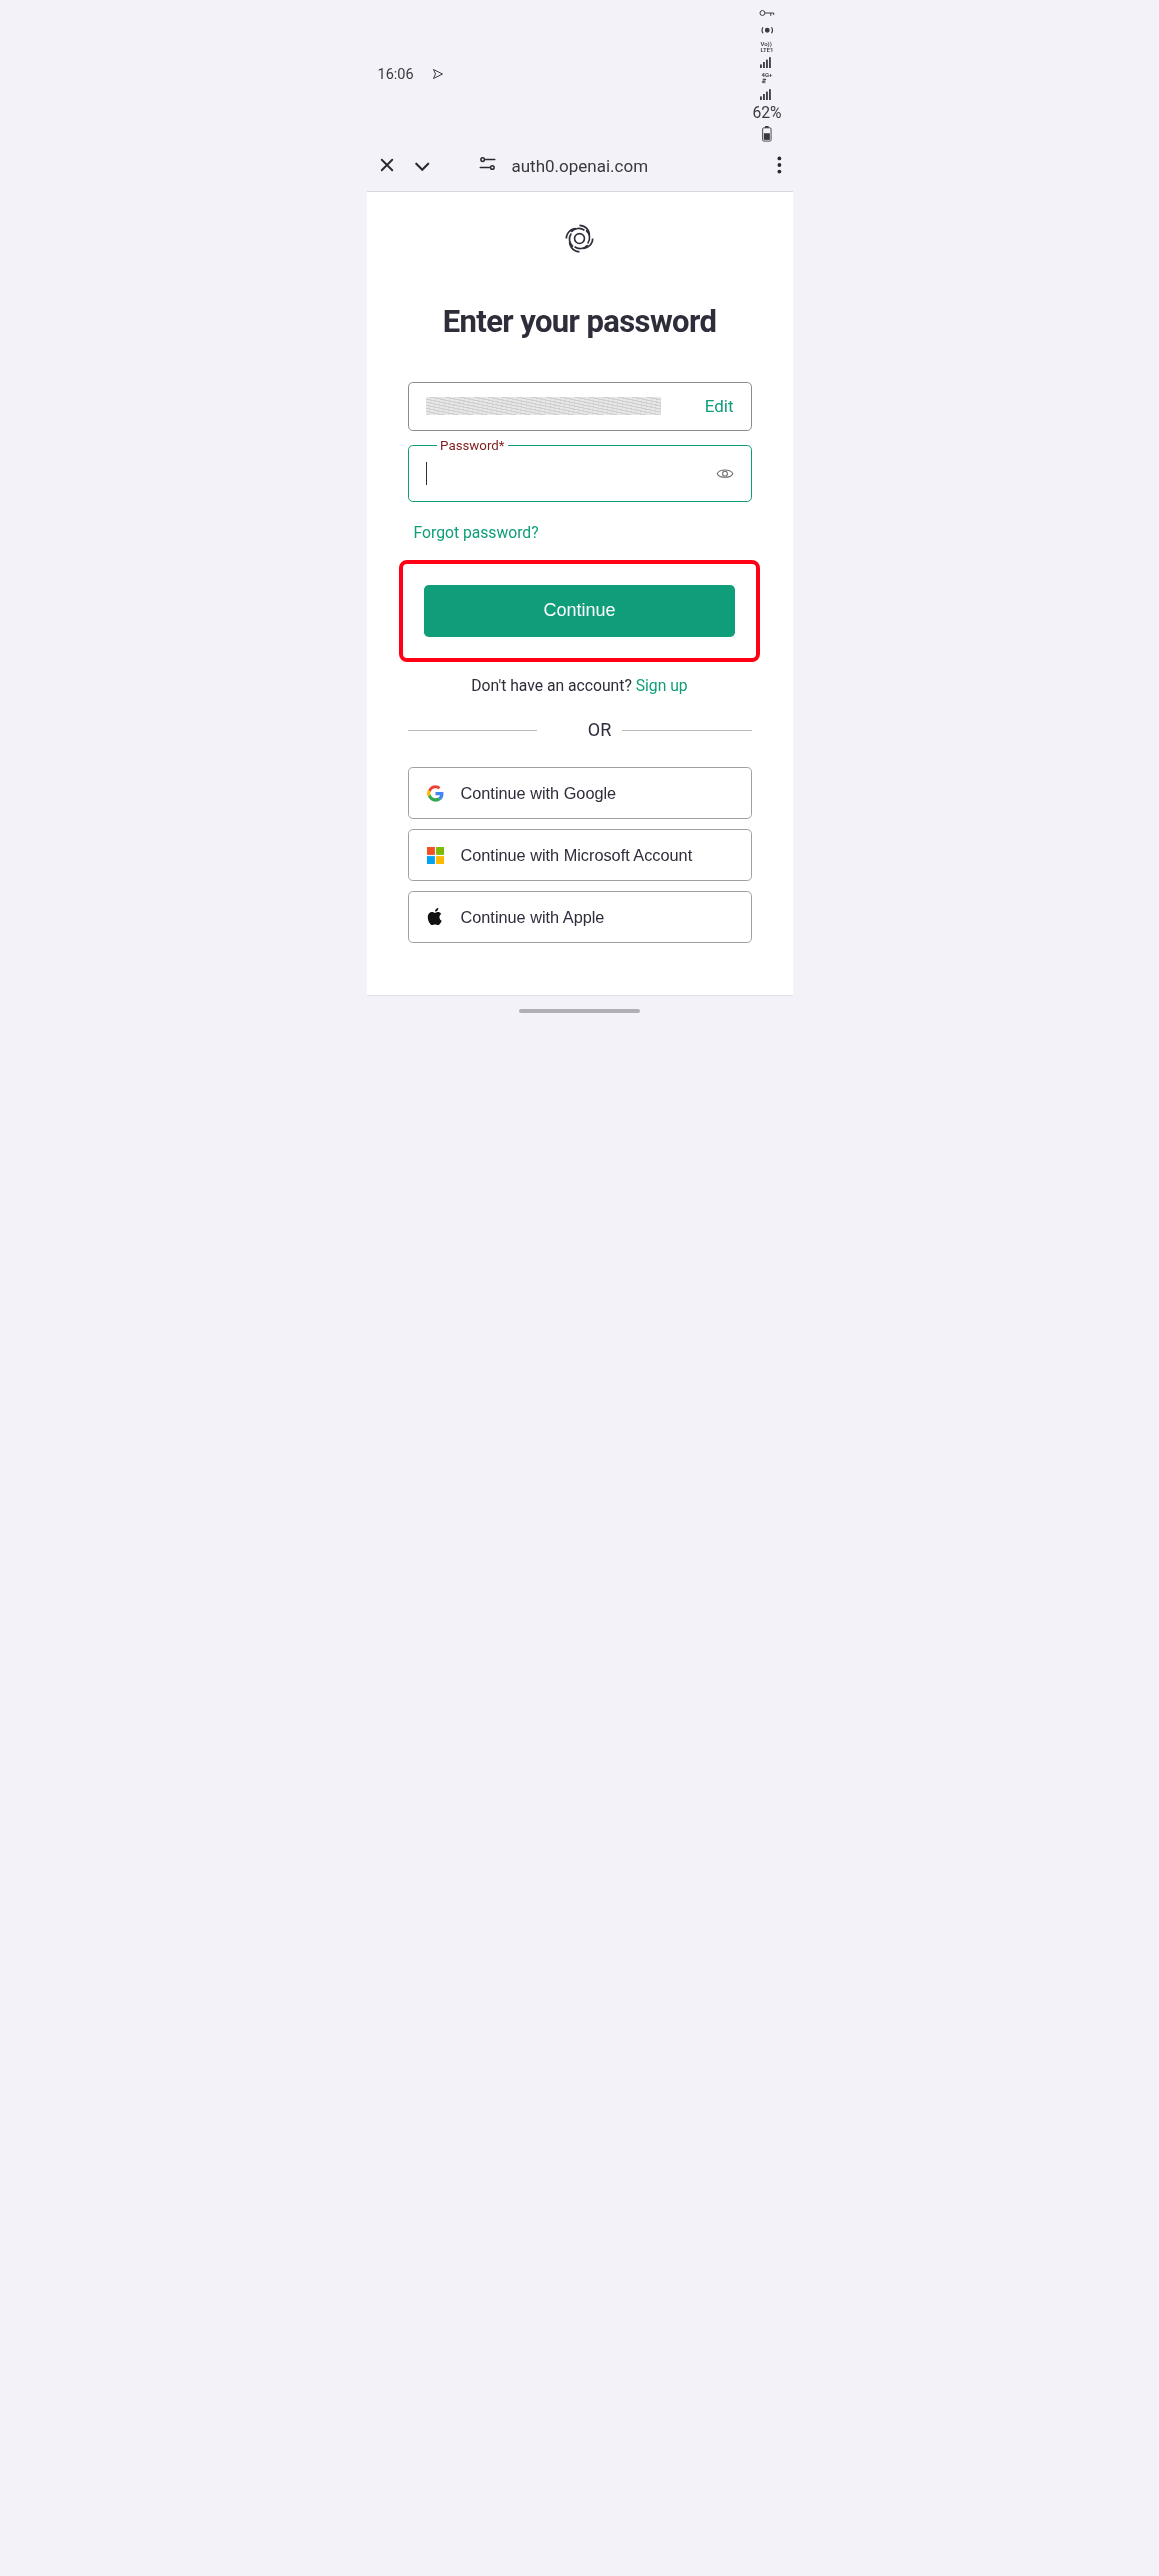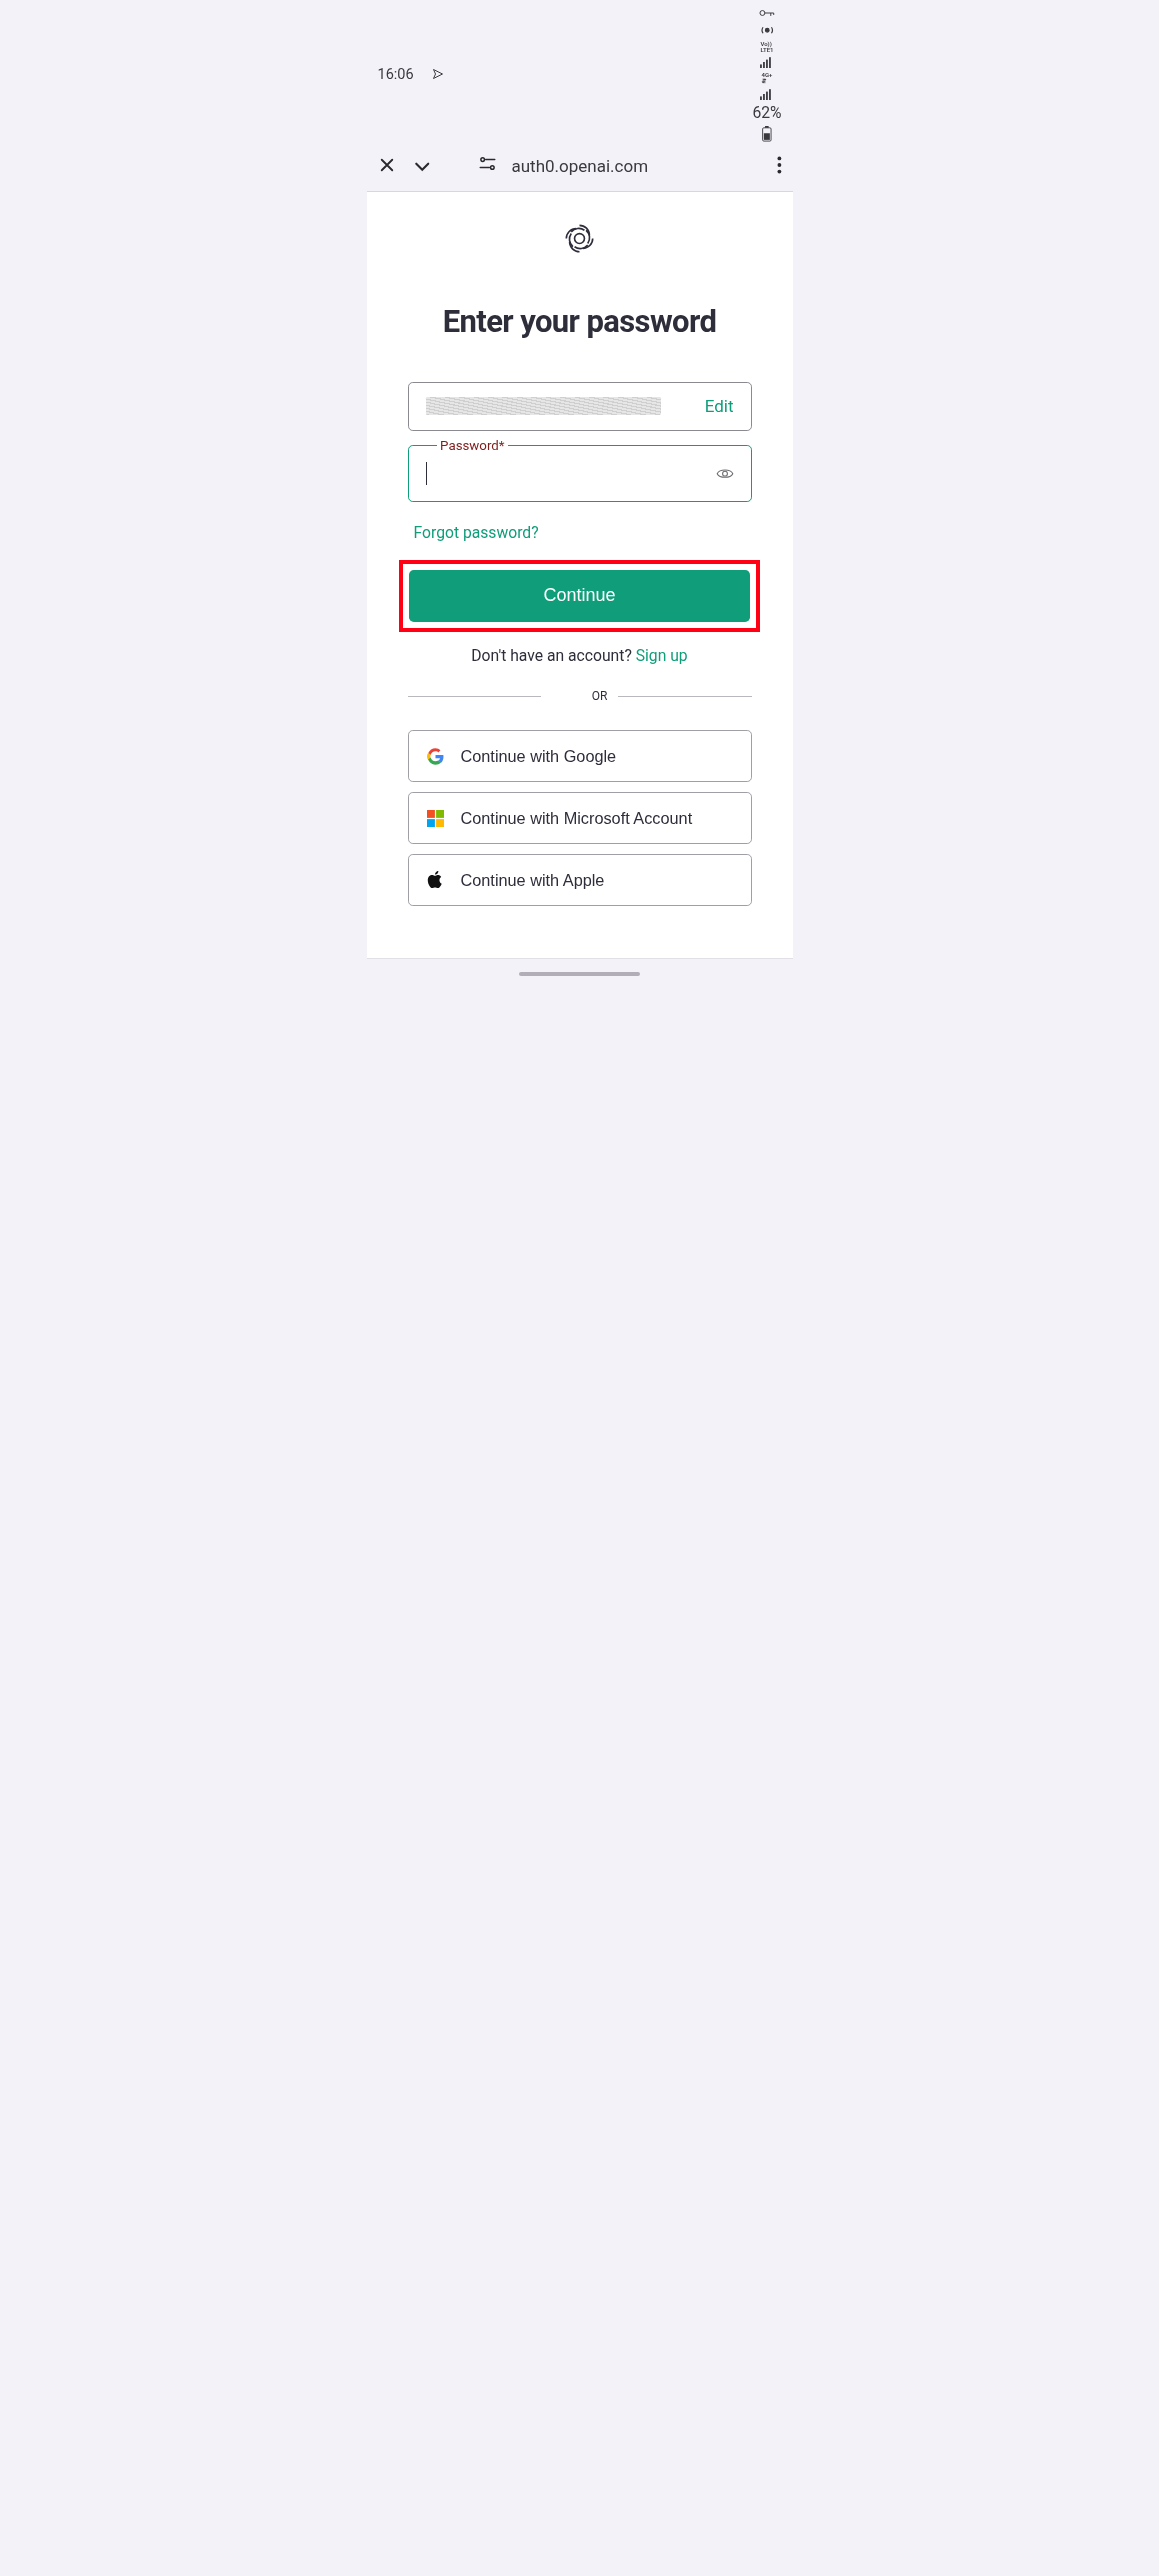--- a/index.html
+++ b/index.html
@@ -134,23 +134,23 @@
   .eye {
     color: #6b6b70;
   }
   .forgot {
     color: #0f9d7a;
     font-size: 15.7px;
     margin: 0 0 18px 6px;
   }
   .continue-hl {
     border: 4.2px solid #ff0015;
-    padding: 6px;
+    padding: 21px;
     margin: 0 -8.5px 14.5px;
-    border-radius: 0;
+    border-radius: 8px;
   }
   .continue-btn {
     background: #0f9d7a;
     color: #fff;
     font-size: 18px;
     text-align: center;
     padding: 15.7px 0;
     border-radius: 4.8px;
     border: none;
     width: 100%;
@@ -171,21 +171,21 @@
     gap: 11px;
     margin-bottom: 26.6px;
     color: #2e2e3b;
   }
   .or-row .line {
     flex: 1;
     height: 0.6px;
     background: #b8b8be;
   }
   .or-row .or {
-    font-size: 12px;
+    font-size: 18px;
     margin-left: 40px;
   }
   .social-btn {
     border: 0.6px solid #9f9fa6;
     border-radius: 4.8px;
     padding: 15.7px 18px;
     display: flex;
     align-items: center;
     gap: 17px;
     margin-bottom: 9.7px;

